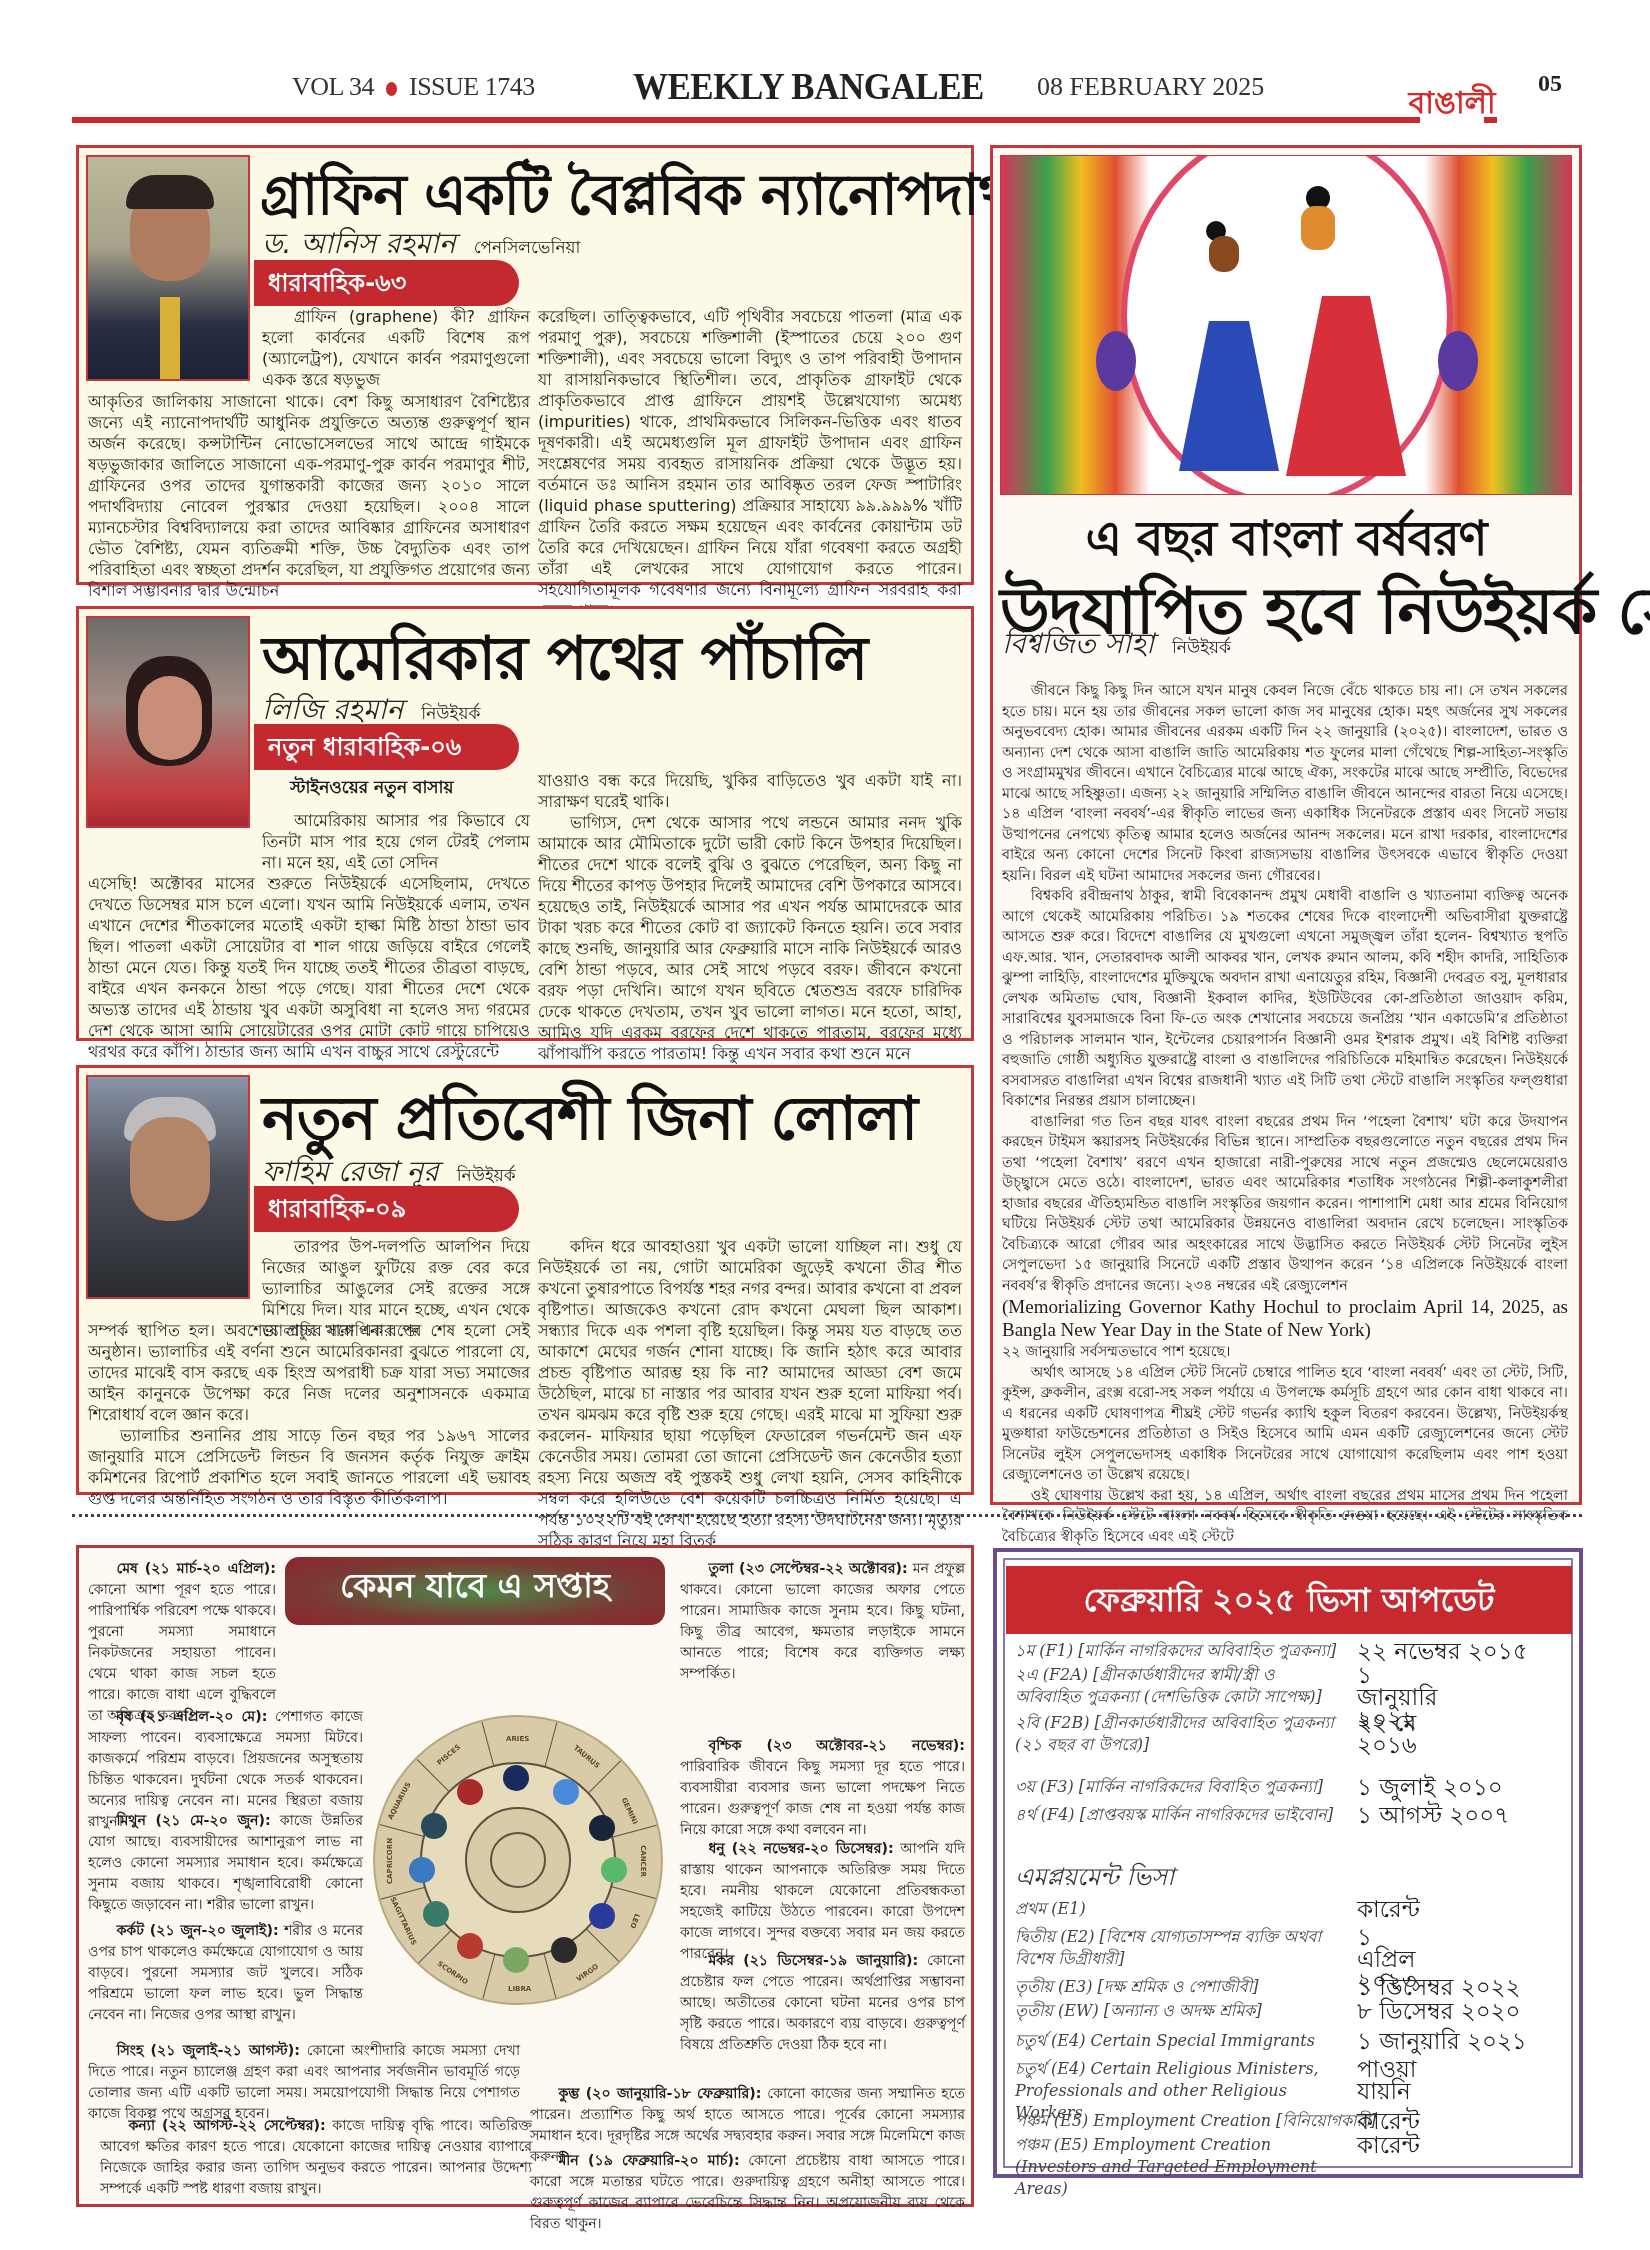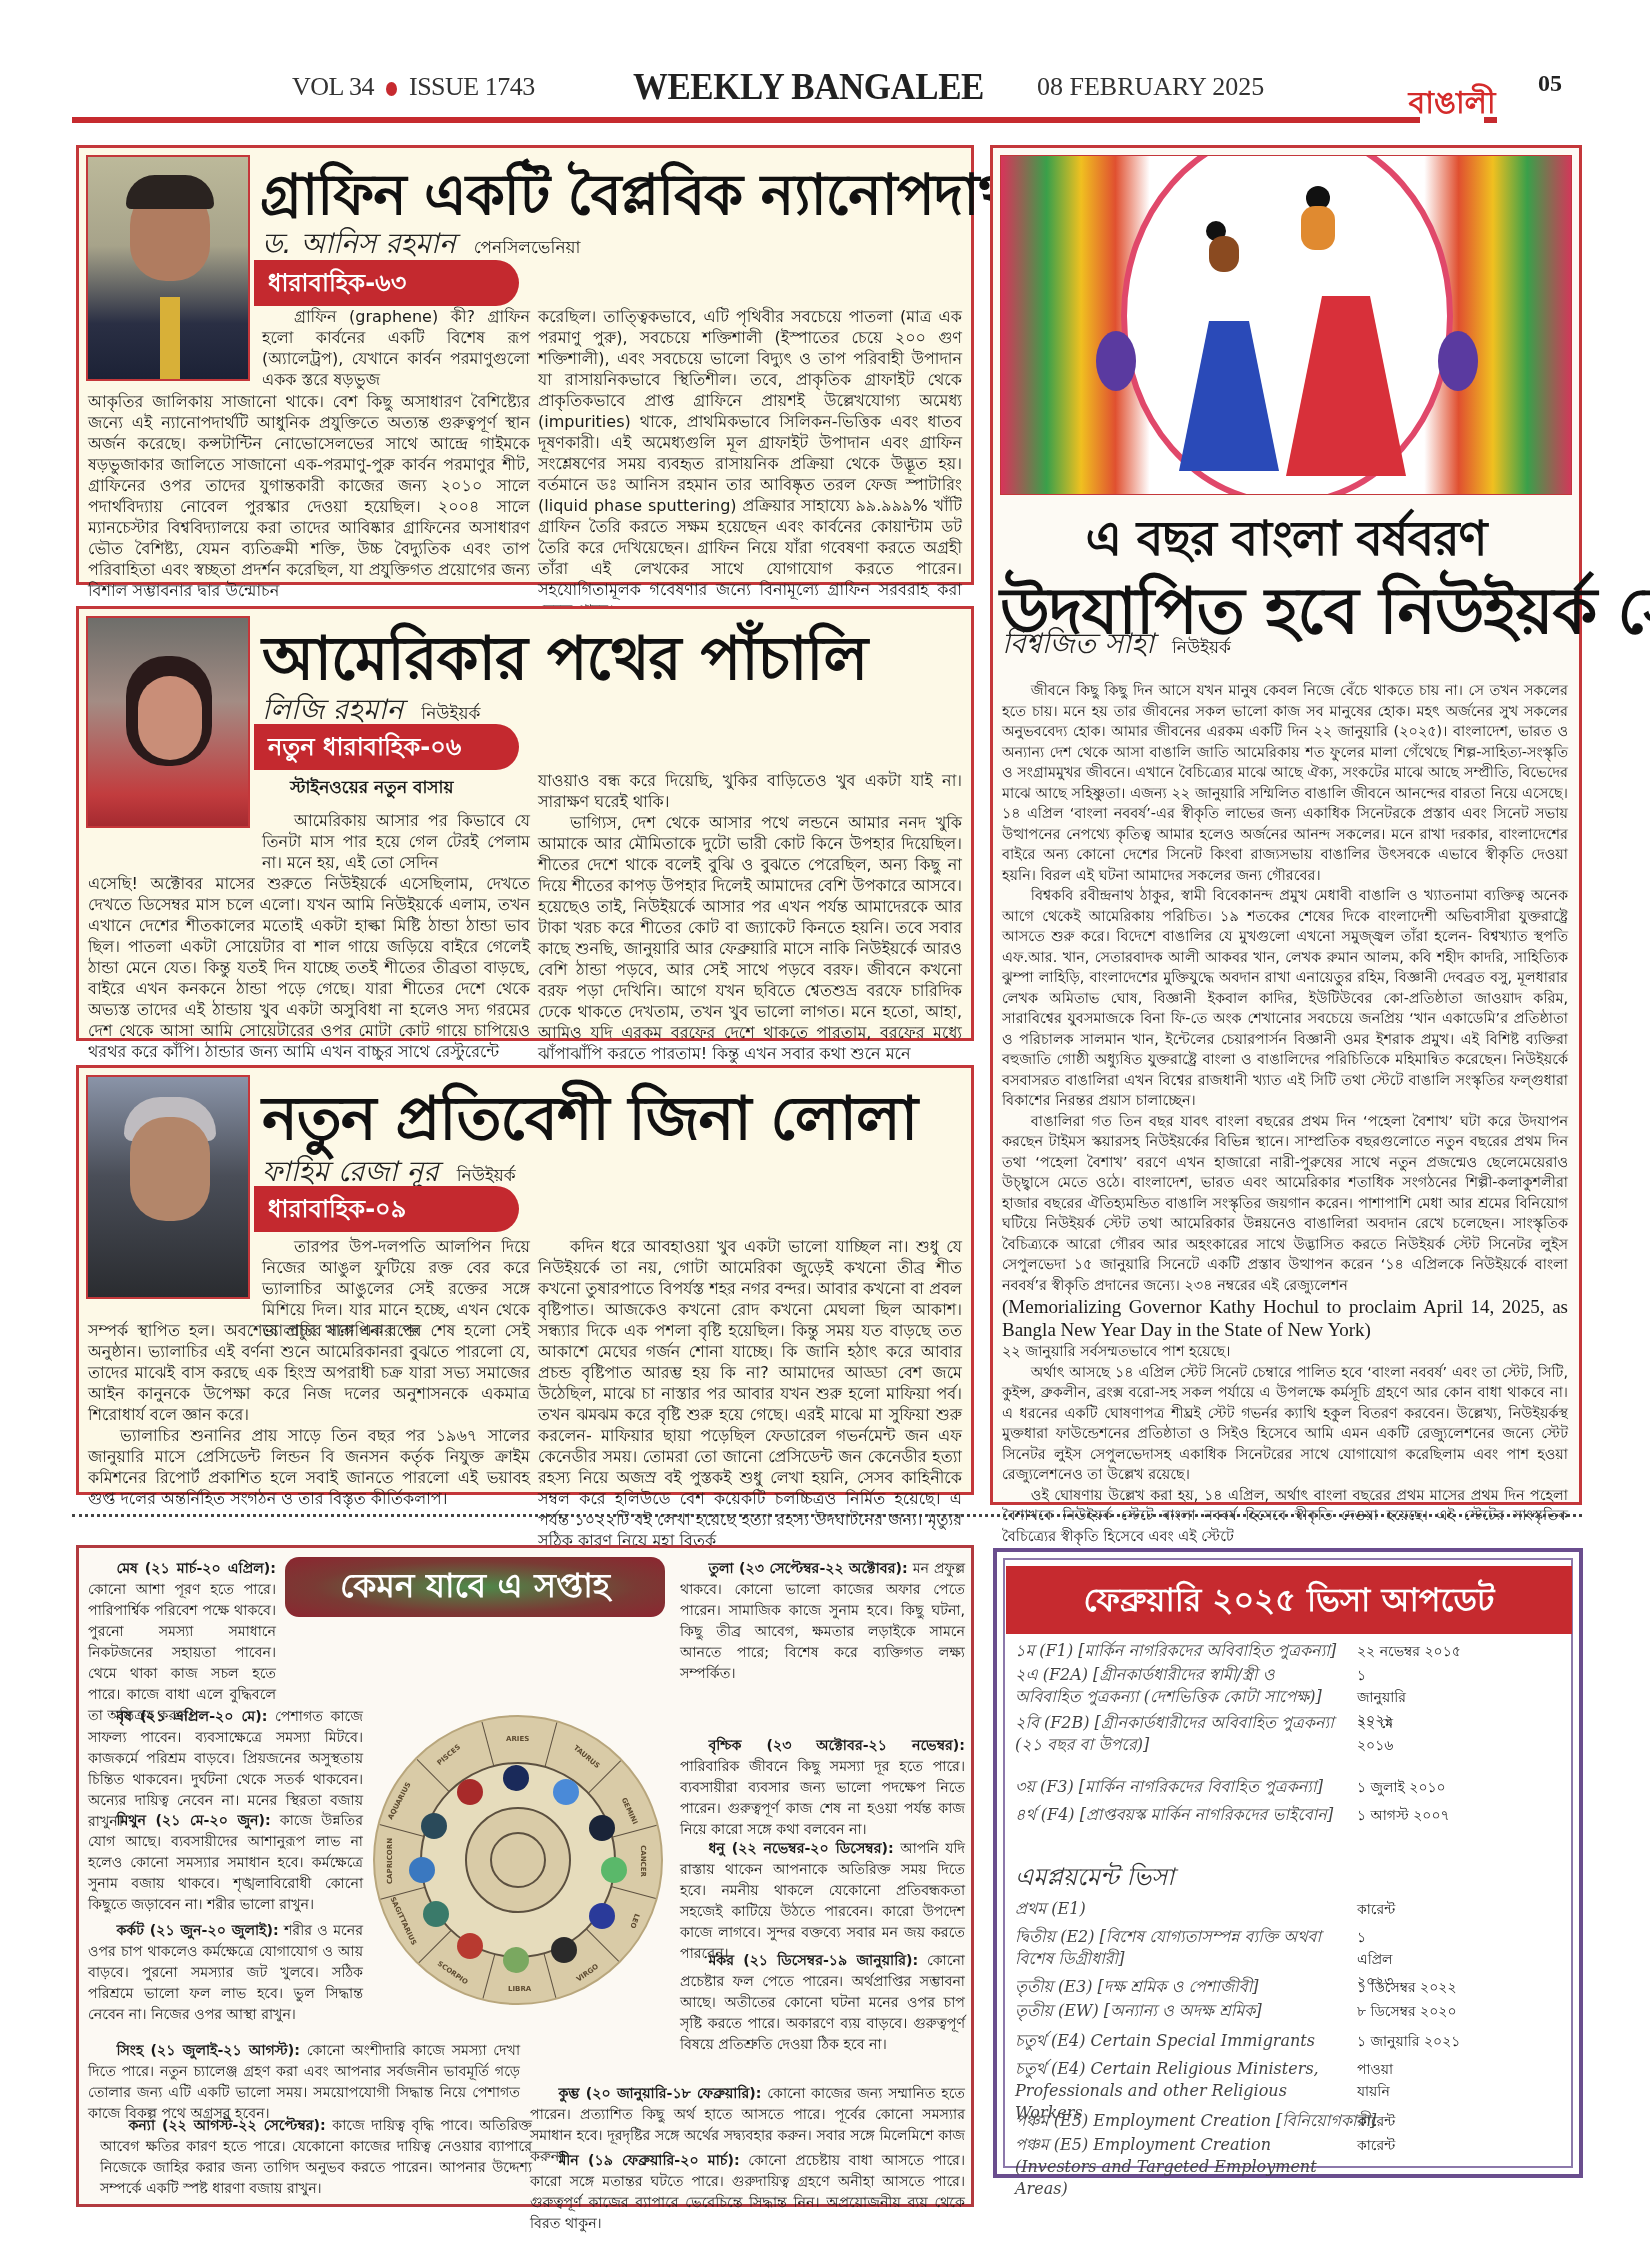--- a/index.html
+++ b/index.html
@@ -21,37 +21,37 @@
   .byline .loc { font-style: normal; font-size: 17px; margin-left: 18px; }
   .series { position: absolute; height: 46px; background: #c4292f; color: #fff; font-family: "DejaVu Sans", sans-serif; font-weight: bold; font-size: 24px; line-height: 46px; padding-left: 14px; border-radius: 0 23px 23px 0; }
   .body { position: absolute; font-family: "DejaVu Sans", sans-serif; font-size: 16px; line-height: 21px; text-align: justify; color: #1c1c1c; }
   .body p { text-indent: 2em; }
   .cont { font-style: italic; float: right; }
   .subhead { position: absolute; font-family: "DejaVu Sans", sans-serif; font-weight: bold; font-size: 17px; }
 
   .dotted { position: absolute; left: 72px; top: 1514px; width: 1510px; border-top: 3px dotted #444; }
 
   .horo-card { left: 76px; top: 1545px; width: 898px; height: 662px; background: #fcf9f3; border: 3px solid #b23a3f; }
-  .horo-title { position: absolute; left: 285px; top: 1557px; width: 380px; height: 60px; border-radius: 14px; background: radial-gradient(ellipse at center, #4d8a4a 0%, #7a3a34 60%, #8d2530 100%); color: #fff; font-family: "DejaVu Sans", sans-serif; font-size: 33px; font-weight: bold; text-align: center; line-height: 58px; }
+  .horo-title { position: absolute; left: 285px; top: 1557px; width: 380px; height: 68px; border-radius: 14px; background: radial-gradient(ellipse at center, #4d8a4a 0%, #7a3a34 60%, #8d2530 100%); color: #fff; font-family: "DejaVu Sans", sans-serif; font-size: 33px; font-weight: bold; text-align: center; line-height: 58px; }
   .horo { position: absolute; font-family: "DejaVu Sans", sans-serif; font-size: 14.2px; line-height: 21px; text-align: justify; }
   .horo b { font-weight: bold; }
 
   .wheel { position: absolute; left: 373px; top: 1715px; width: 290px; height: 290px; border-radius: 50%; background: #d9cba7; border: 2px solid #b8a67c; overflow: hidden; }
   .wheel .ring2 { position: absolute; left: 45px; top: 45px; width: 196px; height: 196px; border-radius: 50%; border: 2px solid #5c5040; background: #e6dcbc; }
   .wheel .ring3 { position: absolute; left: 90px; top: 90px; width: 106px; height: 106px; border-radius: 50%; border: 2px solid #5c5040; background: #d9cba7; }
   .wheel .ring4 { position: absolute; left: 115px; top: 115px; width: 56px; height: 56px; border-radius: 50%; border: 2px solid #5c5040; }
   .wheel .spoke { position: absolute; left: 144px; top: 0; width: 1px; height: 290px; background: #5c5040; transform-origin: center; }
   .zlabel { position: absolute; font-family: "DejaVu Sans", sans-serif; font-size: 7px; color: #5c4a30; font-weight: bold; }
   .zsym { position: absolute; width: 26px; height: 26px; border-radius: 50%; }
 
   .visa-outer { position: absolute; left: 993px; top: 1548px; width: 590px; height: 630px; border: 4px solid #6a4e8e; background: #fff; }
   .visa-inner { position: absolute; left: 1003px; top: 1558px; width: 570px; height: 610px; border: 2px solid #8c79ab; }
   .visa-head { position: absolute; left: 1006px; top: 1566px; width: 566px; height: 68px; background: #c62a2f; color: #fff; font-family: "DejaVu Sans", sans-serif; font-size: 32px; font-weight: bold; text-align: center; line-height: 68px; }
   .visa-row { position: absolute; left: 1015px; width: 550px; font-family: "DejaVu Serif", serif; font-style: italic; font-size: 16px; color: #444; line-height: 22px; }
-  .visa-row .d { position: absolute; left: 342px; top: 0; font-style: normal; font-family: "DejaVu Sans", sans-serif; color: #222; font-size: 14px; }
+  .visa-row .d { position: absolute; left: 342px; top: 0; font-style: normal; font-family: "DejaVu Sans", sans-serif; color: #222; font-size: 23px; }
   .visa-sub { position: absolute; left: 1015px; top: 1858px; font-family: "DejaVu Sans", sans-serif; font-style: italic; font-size: 24px; color: #333; }
 
   .fest-img { position: absolute; left: 1000px; top: 155px; width: 572px; height: 340px; border: 1px solid #c4373a; overflow: hidden; background: #fff; }
 </style>
 </head>
 <body>
 
 <div class="masthead">
   <div class="mh-vol">
     <span>VOL 34</span><span class="mh-dot"></span><span>ISSUE 1743</span>

